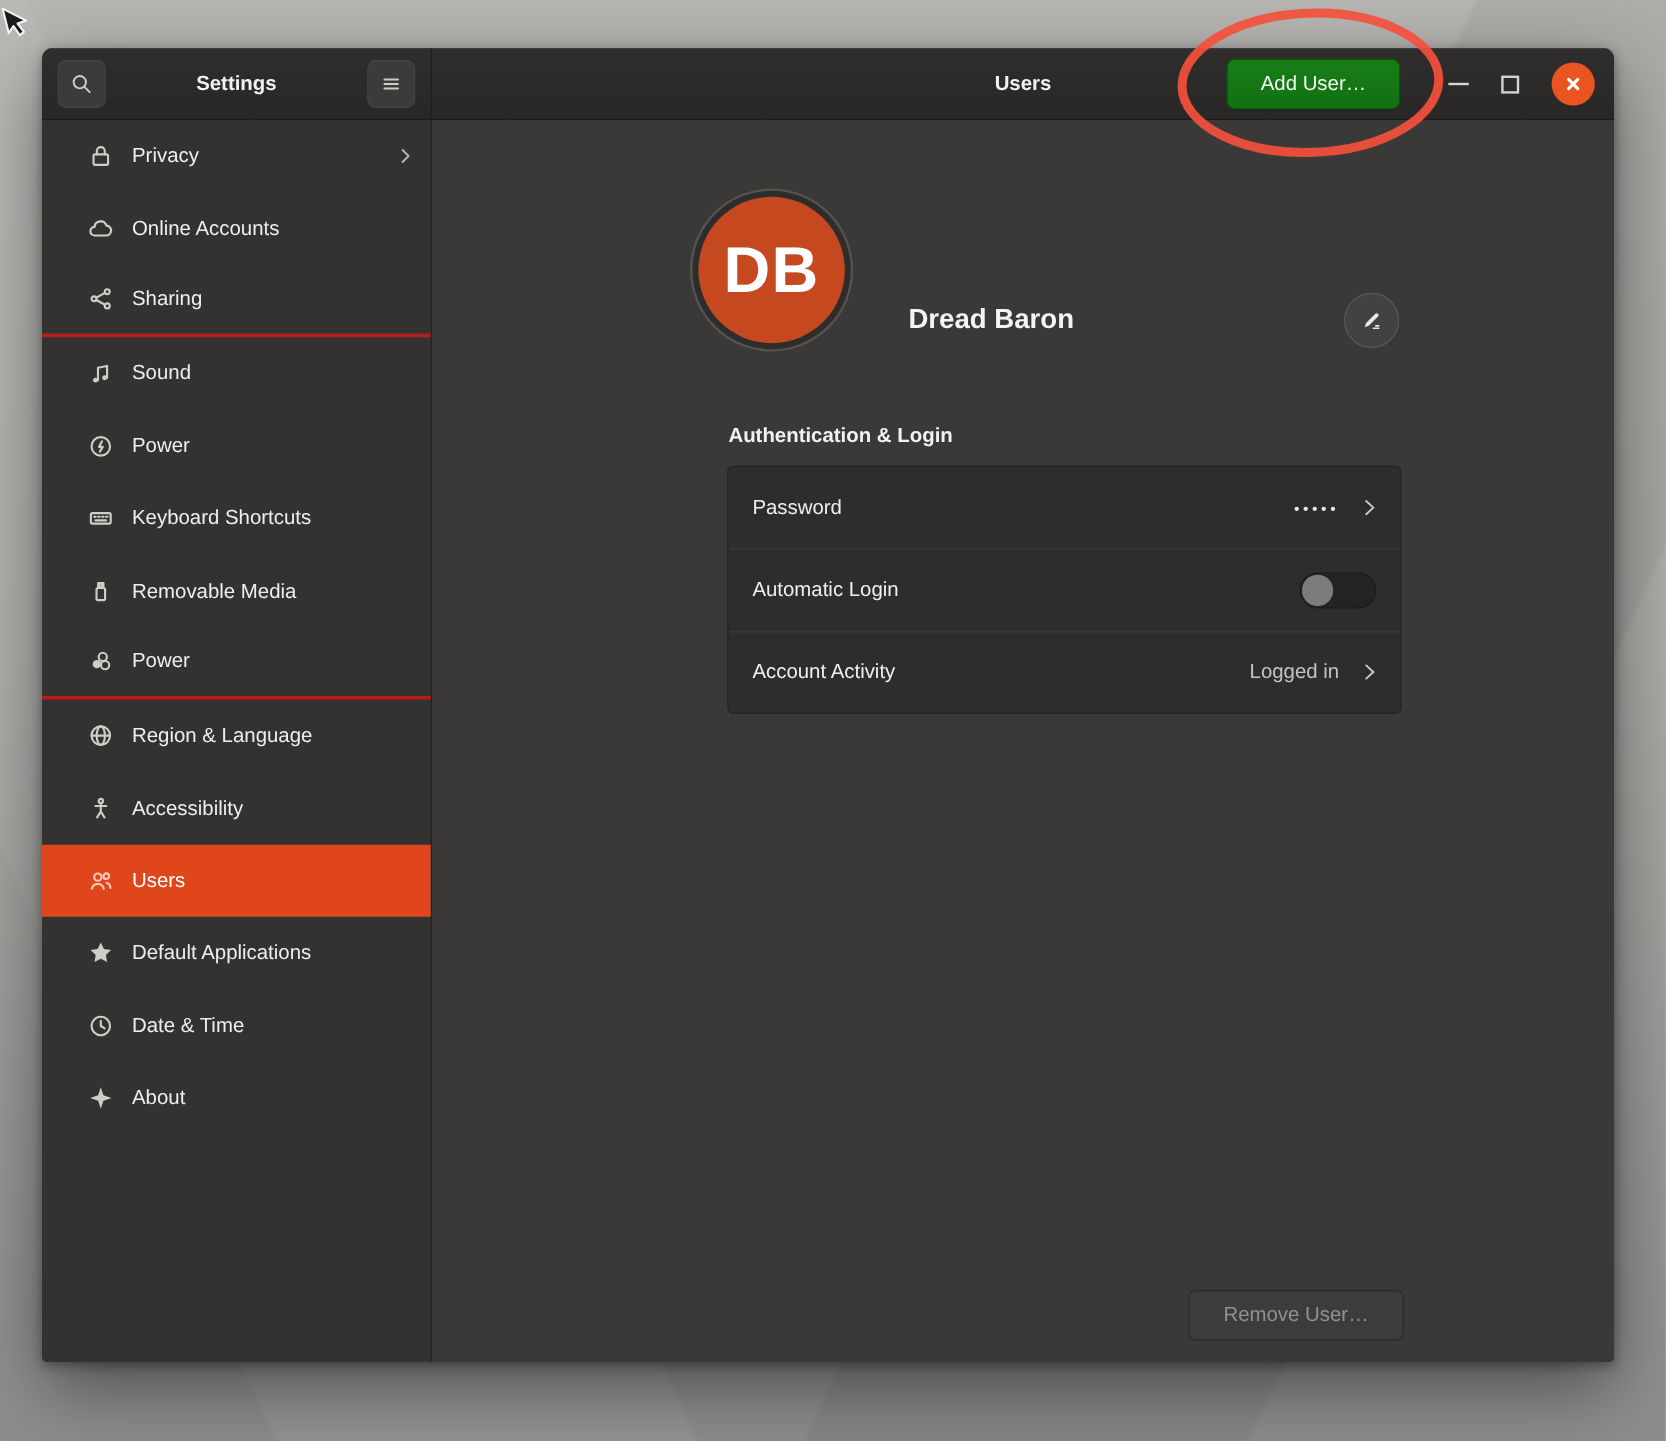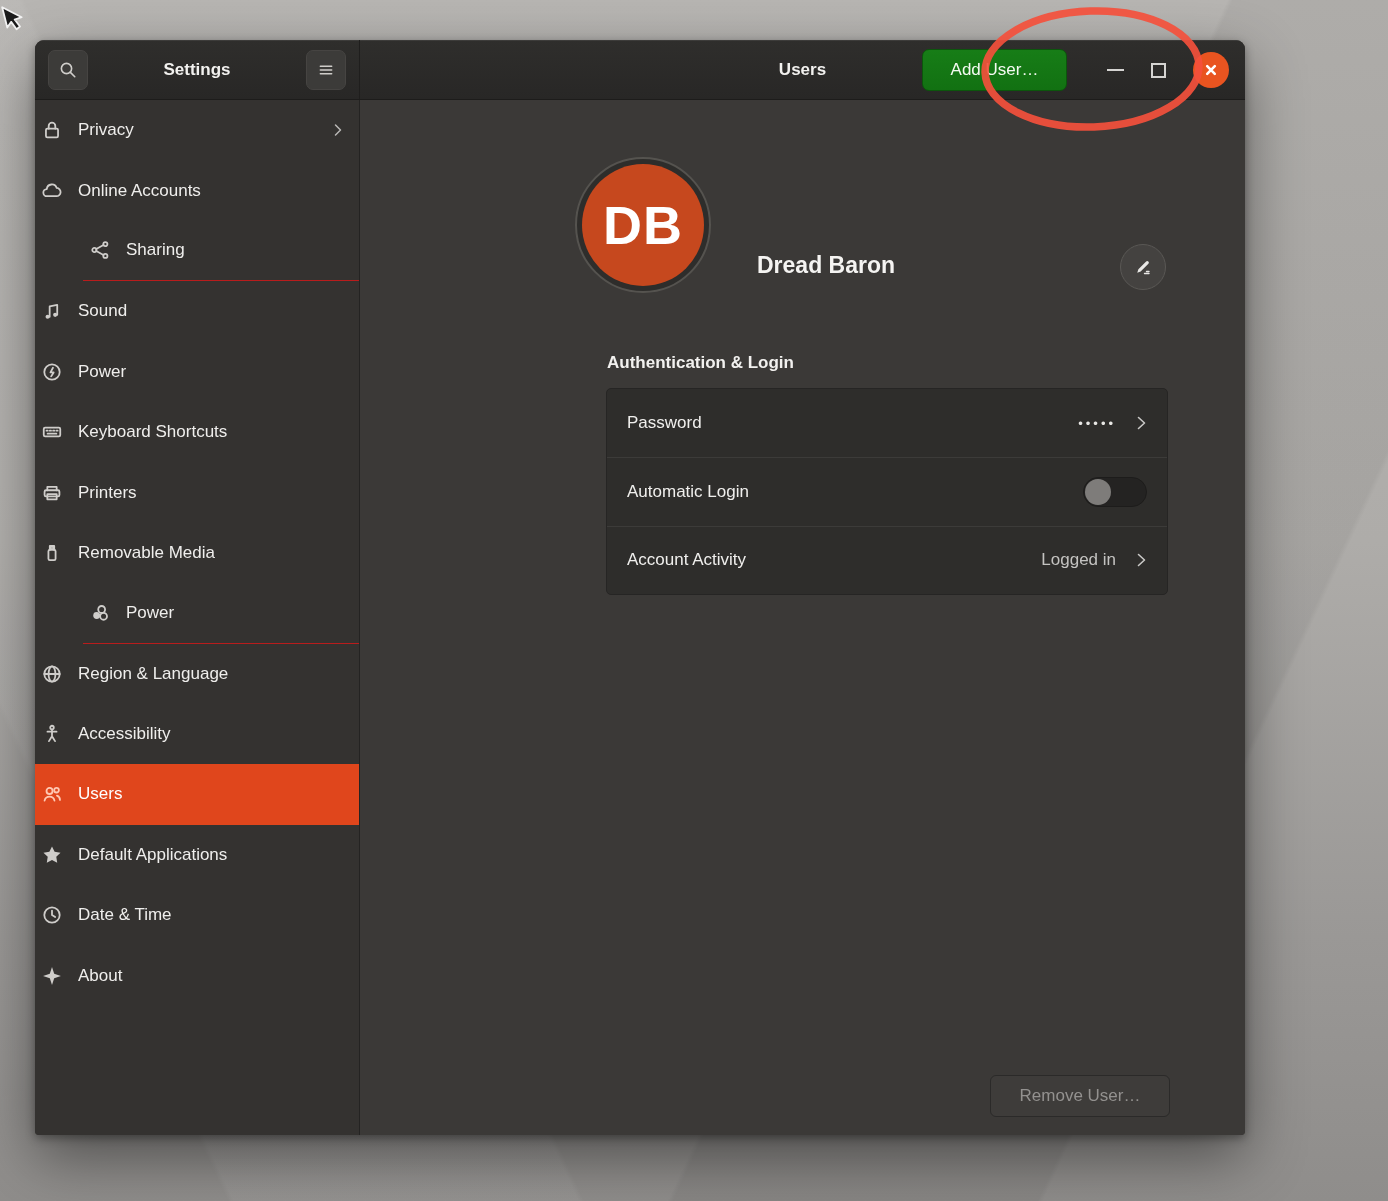--- a/index.html
+++ b/index.html
@@ -6,21 +6,21 @@
   html,body { width:1388px; height:1201px; }
   body {
     font-family:"Liberation Sans", sans-serif;
     position:relative; overflow:hidden;
     background:
       linear-gradient(115deg, transparent 63%, rgba(0,0,0,0.05) 63.3%, rgba(0,0,0,0.05) 82%, transparent 82.3%),
       linear-gradient(245deg, transparent 70%, rgba(255,255,255,0.05) 70.3%, rgba(255,255,255,0.05) 88%, transparent 88.3%),
       linear-gradient(180deg,#b7b5b2 0%,#aeaca9 45%,#9a9896 78%,#8f8d8b 100%);
   }
   .window {
-    position:absolute; left:35px; top:40px; width:1210px; height:1095px;
+    position:absolute; left:35px; top:40px; width:1310px; height:1095px;
     border-radius:9px 9px 4px 4px;
     box-shadow:0 22px 60px rgba(0,0,0,0.45), 0 3px 10px rgba(0,0,0,0.35);
     background:#3b3937; overflow:hidden;
   }
   
   .titlebar { position:absolute; left:0; top:0; right:0; height:60px; display:flex;
     background:linear-gradient(#2f2e2c,#282726); border-bottom:1px solid #1d1c1b;
     box-shadow:inset 0 1px 0 rgba(255,255,255,0.07); }
   .tb-left { width:325px; position:relative; display:flex; align-items:center; justify-content:center;
     border-right:1px solid #1f1e1d; }
@@ -36,25 +36,25 @@
     color:#f4faf2; font-size:17px; font-family:inherit; cursor:pointer;
   }
   .win-controls { position:absolute; right:16px; top:0; height:60px; display:flex; align-items:center; gap:27px; }
   .wc-min { width:17px; height:2px; background:#d5d4d2; cursor:pointer; }
   .wc-max { width:15px; height:15px; border:2px solid #d5d4d2; background:transparent; cursor:pointer; }
   .wc-close { width:36px; height:36px; border-radius:50%; background:#e95420; display:flex;
     align-items:center; justify-content:center; cursor:pointer; }
   
   .sidebar { position:absolute; left:0; top:60px; width:325px; bottom:0; background:#343230;
     border-right:1px solid #242322; overflow:hidden; }
-  .side-item { height:60.4px; display:flex; align-items:center; padding:0 16px 0 6px; cursor:pointer; position:relative; }
+  .side-item { height:60.4px; display:flex; align-items:center; padding:0 16px 0 38px; cursor:pointer; position:relative; }
   .side-item .si-icon { width:22px; height:22px; margin-right:15px; flex:0 0 auto; display:flex; align-items:center; justify-content:center; }
   .side-item .si-label { color:#efeeec; font-size:17px; white-space:nowrap; }
   .side-item .si-chevron { margin-left:auto; display:flex; }
-  .side-item.sep-after { border-bottom:1px solid #b91c1c;margin-left:48px; }
+  .side-item.sep-after { border-bottom:3px solid #b91c1c; }
   .side-item.selected { background:#e0461c; }
   .side-item.selected .si-label { color:#ffffff; }
   svg.ic { stroke:#cfcdca; fill:none; stroke-width:1.3; stroke-linecap:round; stroke-linejoin:round; }
   .selected svg.ic { stroke:#ffc9b4; }
   
   .content { position:absolute; left:326px; top:60px; right:0; bottom:0; background:#3b3937; }
   .avatar-ring { position:absolute; left:214px; top:57px; width:136px; height:136px; border-radius:50%;
     border:2px solid #55534f; background:#2e2d2b; display:flex; align-items:center; justify-content:center; }
   .avatar { width:122px; height:122px; border-radius:50%; background:#c6481e;
     display:flex; align-items:center; justify-content:center; color:#fff; font-size:54px; font-weight:bold; letter-spacing:1px; }
@@ -179,30 +179,20 @@
     <div class="side-item">
       <span class="si-icon">
           <svg class="ic" width="22" height="22" viewBox="0 0 16 16" stroke-width="1.1">
             <rect x="2" y="4.8" width="12" height="6.4" rx="1"></rect>
             <path d="M4 7h.9M6.4 7h.9M8.8 7h.9M11.2 7h.9M4.8 9.2h6.4"></path>
           </svg>
         </span>
       <span class="si-label">Keyboard Shortcuts</span>
     </div>
 
-    <div class="side-item">
-      <span class="si-icon">
-          <svg class="ic" width="22" height="22" viewBox="0 0 16 16" stroke-width="1.1">
-            <path d="M4.6 6V3.6h6.8V6"></path>
-            <rect x="2.6" y="6" width="10.8" height="4.4" rx="1"></rect>
-            <rect x="4.6" y="8.8" width="6.8" height="3.8"></rect>
-          </svg>
-        </span>
-      <span class="si-label">Printers</span>
-    </div>
 
     <div class="side-item">
       <span class="si-icon">
           <svg class="ic" width="22" height="22" viewBox="0 0 16 16" stroke-width="1.1">
             <rect x="5.4" y="5.8" width="5.2" height="7.4" rx="1"></rect>
             <path d="M6.4 5.8V2.9h3.2v2.9M7.3 4v.9M8.7 4v.9"></path>
           </svg>
         </span>
       <span class="si-label">Removable Media</span>
     </div>

